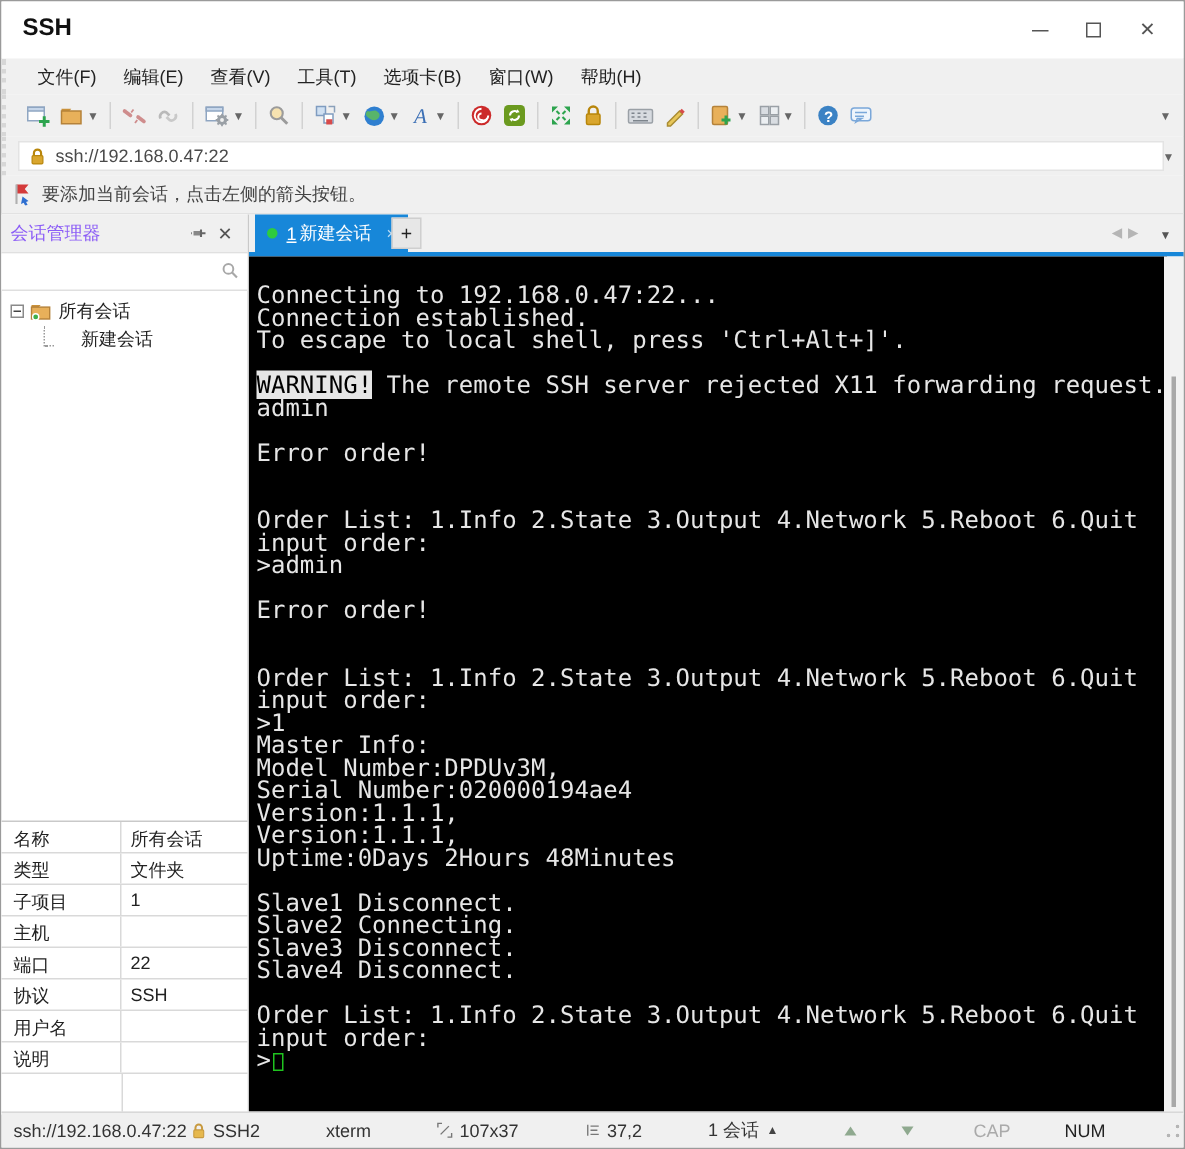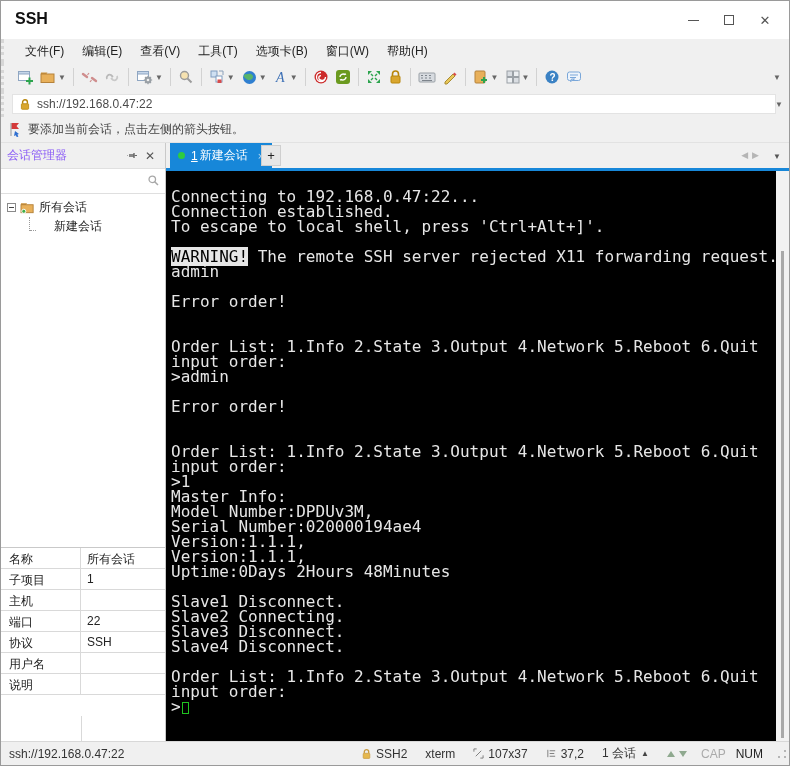--- a/index.html
+++ b/index.html
@@ -72,21 +72,21 @@
   
   .terminal { position:absolute; left:165px; top:170px; width:612px; height:572px; background:#000; overflow:hidden; padding:18px 0 0 5px; }
   .tline { font-family:"DejaVu Sans Mono","Liberation Mono",monospace; font-size:16px; line-height:15px; color:#e6e6e6; white-space:pre; }
   .invert { background:#e6e6e6; color:#000; }
   .cursor { display:inline-block; width:7px; height:12px; border:1px solid #1fc41f; vertical-align:-2px; margin-left:1px; }
   .vscroll { position:absolute; right:0; top:170px; width:13px; height:572px; background:#f2f2f2; }
   .vthumb { position:absolute; left:5px; top:80px; width:3px; height:487px; background:#a9a9a9; }
   
   .statusbar { position:absolute; left:0; right:0; bottom:0; height:24px; background:#f0f0f0; border-top:1px solid #d8d8d8; display:flex; align-items:center; color:#333; }
   .sb-left { margin-left:8px; }
-  .sb-right { margin-left:auto; display:flex; align-items:center; }
+  .sb-right { margin-left:auto; display:flex; align-items:center;gap:26px; }
   .sb-item { display:flex; align-items:center; margin-right:18px; }
   .sb-item .lbl { margin-left:4px; }
   .sb-cap { color:#aaa; margin-right:10px; }
   .sb-num { color:#222; margin-right:14px; }
   .sb-tri-up { width:0; height:0; border-left:4px solid transparent; border-right:4px solid transparent; border-bottom:6px solid #8fa98f; margin-right:4px; }
   .sb-tri-dn { width:0; height:0; border-left:4px solid transparent; border-right:4px solid transparent; border-top:6px solid #8fa98f; margin-right:14px; }
   .sb-popup { font-size:8px; color:#444; margin-left:5px; }
   .grip { width:10px; height:10px; margin-right:2px; background:
       radial-gradient(circle at 8px 2px,#b5b5b5 1px,transparent 1.4px),
       radial-gradient(circle at 8px 8px,#b5b5b5 1px,transparent 1.4px),
@@ -320,20 +320,24 @@
       <span class="tree-label">新建会话</span>
     </div>
   </div>
 
   <div class="props" id="props">
       <div class="prow">
         <div class="pcell-l">名称</div>
         <div class="pcell-v">所有会话</div>
       </div>
       <div class="prow">
+        <div class="pcell-l">类型</div>
+        <div class="pcell-v">文件夹</div>
+      </div>
+      <div class="prow">
         <div class="pcell-l">子项目</div>
         <div class="pcell-v">1</div>
       </div>
       <div class="prow">
         <div class="pcell-l">主机</div>
         <div class="pcell-v"></div>
       </div>
       <div class="prow">
         <div class="pcell-l">端口</div>
         <div class="pcell-v">22</div>

